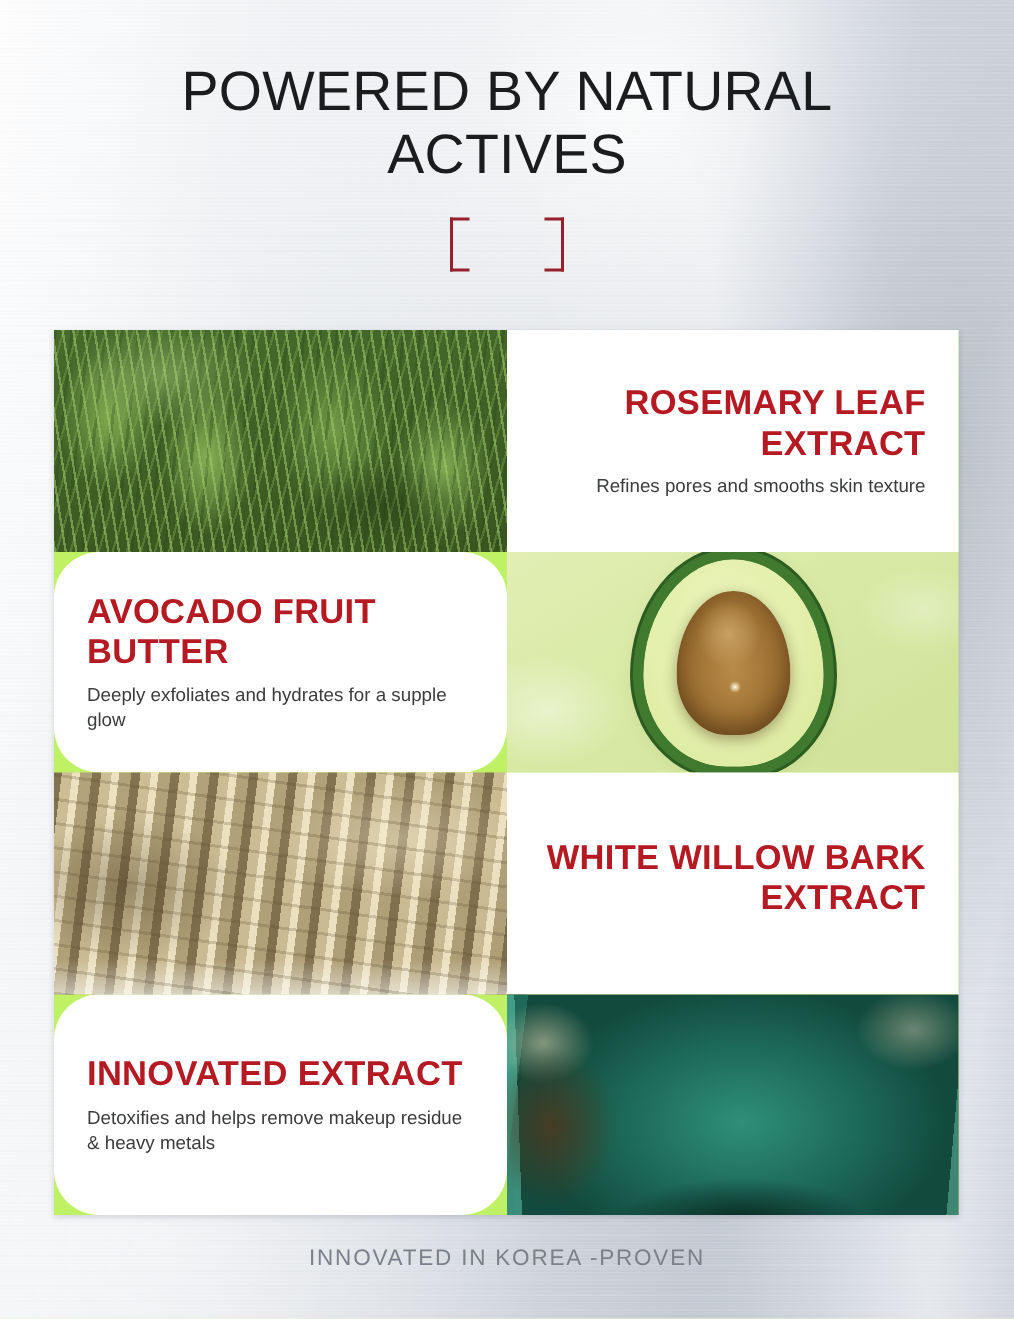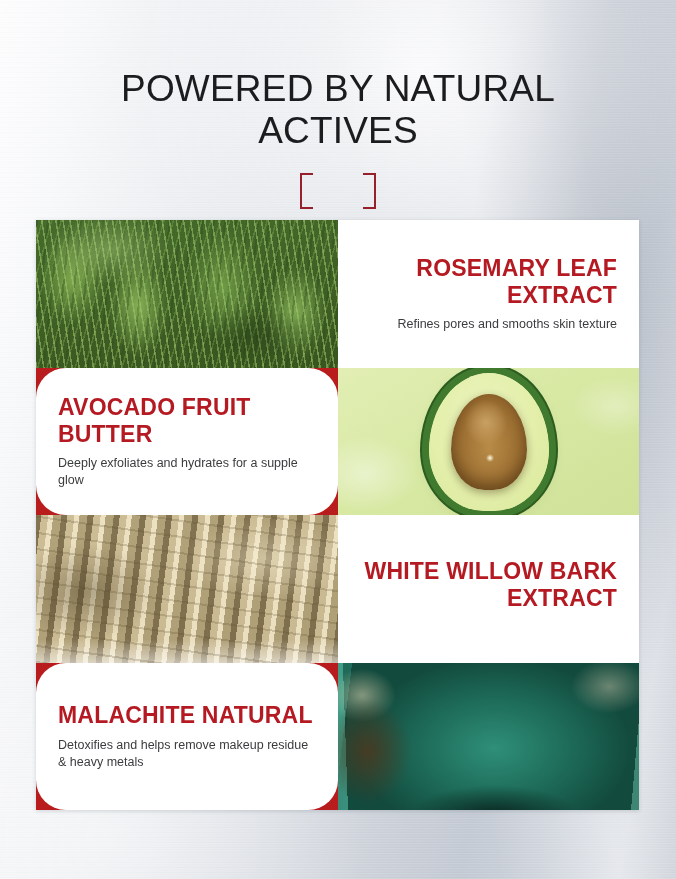--- a/index.html
+++ b/index.html
@@ -52,21 +52,21 @@
     inset: 0;
     pointer-events: none;
     background:
       radial-gradient(ellipse 34% 60% at 93% 34%, rgba(120,130,145,0.20) 0%, rgba(120,130,145,0) 70%),
       linear-gradient(78deg, rgba(255,255,255,0) 58%, rgba(255,255,255,0.30) 72%, rgba(255,255,255,0) 86%);
   }
 
   .page { position: relative; width: 676px; height: 879px; z-index: 2; }
 
   
-  .header { padding-top: 68px; text-align: center; }
+  .header { padding-top: 40px; text-align: center; }
 
   .main-title {
     font-size: 37px;
     font-weight: 400;
     line-height: 1.13;
     letter-spacing: 0.2px;
     color: #1b1c1e;
     padding: 0 48px;
   }
 
@@ -96,21 +96,21 @@
   
   .grid {
     position: absolute;
     left: 36px;
     top: 220px;
     width: 603px;
     height: 590px;
     display: grid;
     grid-template-columns: 302px 301px;
     grid-template-rows: 148px 147px 148px 147px;
-    background: #b91c1c;
+    background: #bef264;
     box-shadow: 0 1px 4px rgba(40,50,65,0.18);
   }
 
   .cell { position: relative; overflow: hidden; }
 
   .cell-text {
     background: #ffffff;
     display: flex;
     flex-direction: column;
     justify-content: center;
@@ -306,23 +306,24 @@
     </div>
 
     <div class="cell">
       <div class="photo photo-bark"></div>
     </div>
     <div class="cell cell-text align-right">
       <div class="ingredient-name">WHITE WILLOW BARK EXTRACT</div>
     </div>
 
     <div class="cell cell-text align-left">
-      <div class="ingredient-name">MALACHITE NATURAL</div>
+      <div class="ingredient-name">INNOVATED EXTRACT</div>
       <div class="ingredient-desc">Detoxifies and helps remove makeup residue &amp; heavy metals</div>
     </div>
     <div class="cell">
       <div class="photo photo-malachite"></div>
     </div>
 
   </div>
 
+  <div class="footer">INNOVATED IN KOREA -PROVEN</div>
 
 </div>
 
 </body></html>

